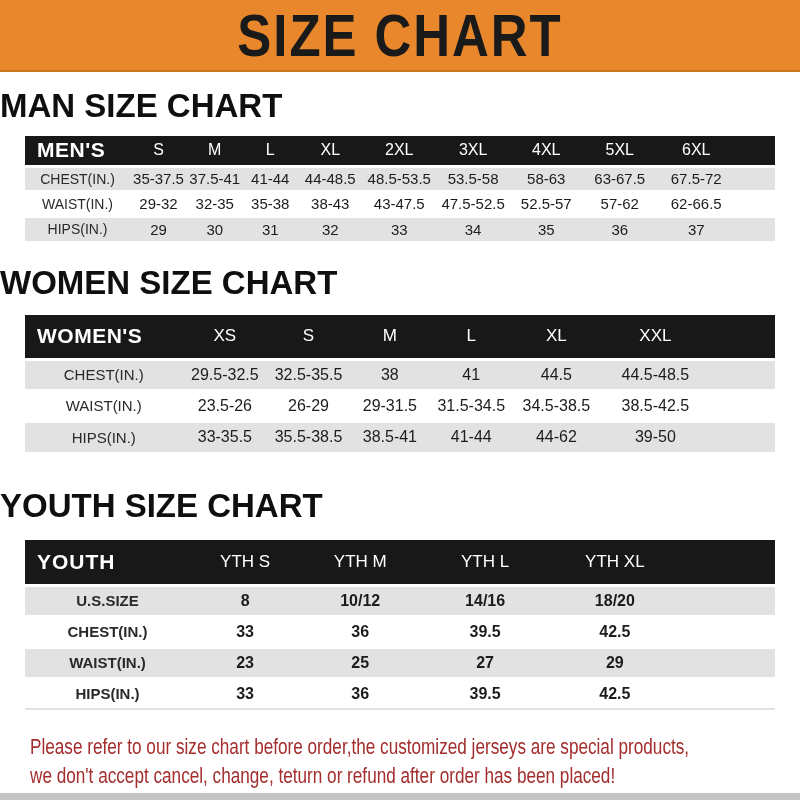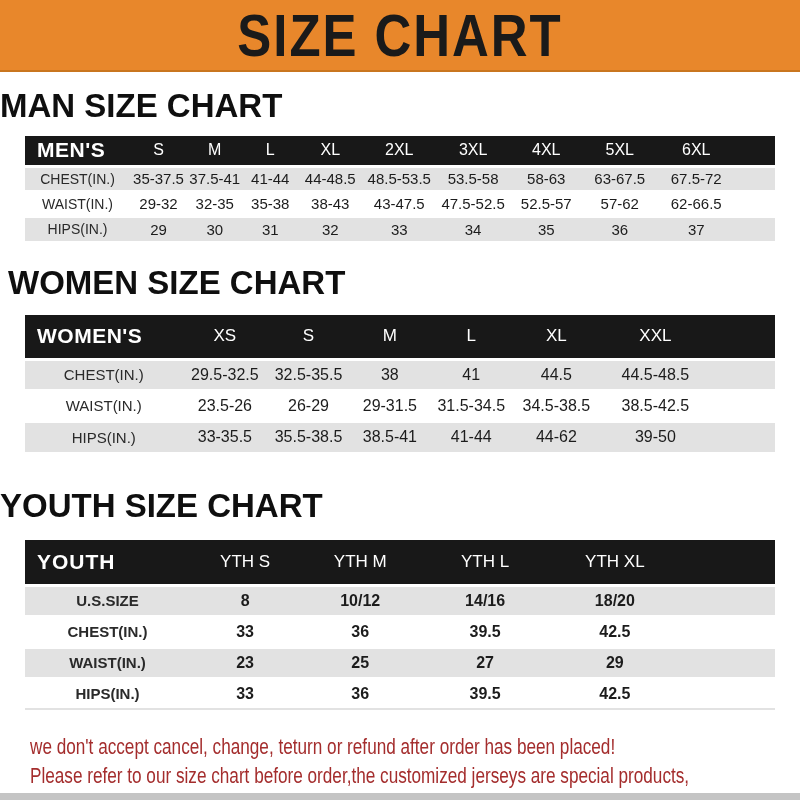--- a/index.html
+++ b/index.html
@@ -37,21 +37,21 @@
   
   .section-heading {
     text-align: left;
     font-size: 33px;
     line-height: 36px;
     font-weight: bold;
     color: #0f0f0f;
     letter-spacing: 0;
   }
   .s-men   .section-heading { margin: 16px 0 12px; }
-  .s-women .section-heading { margin: 24px 0 14px; padding-left: 8px; }
+  .s-women .section-heading { margin: 24px 0 14px; }
   .s-youth .section-heading { margin: 36px 0 16px; }
 
   
   .size-table {
     width: 750px;
     margin: 0 auto;
     border-collapse: collapse;
     table-layout: fixed;
   }
   .size-table thead tr {
@@ -320,22 +320,22 @@
               <td>42.5</td>
               <td></td>
             </tr>
           </tbody>
         </table>
       </div>
   </section>
 
   <footer class="notice">
     <div>
+      <span class="notice-line">Please refer to our size chart before order,the customized jerseys are special products,</span>
+    </div>
+    <div>
       <span class="notice-line">we don't accept cancel, change, teturn or refund after order has been placed!</span>
     </div>
-    <div>
-      <span class="notice-line">Please refer to our size chart before order,the customized jerseys are special products,</span>
-    </div>
   </footer>
 
   <div class="bottom-strip"></div>
 
 </div>
 
 </body></html>

